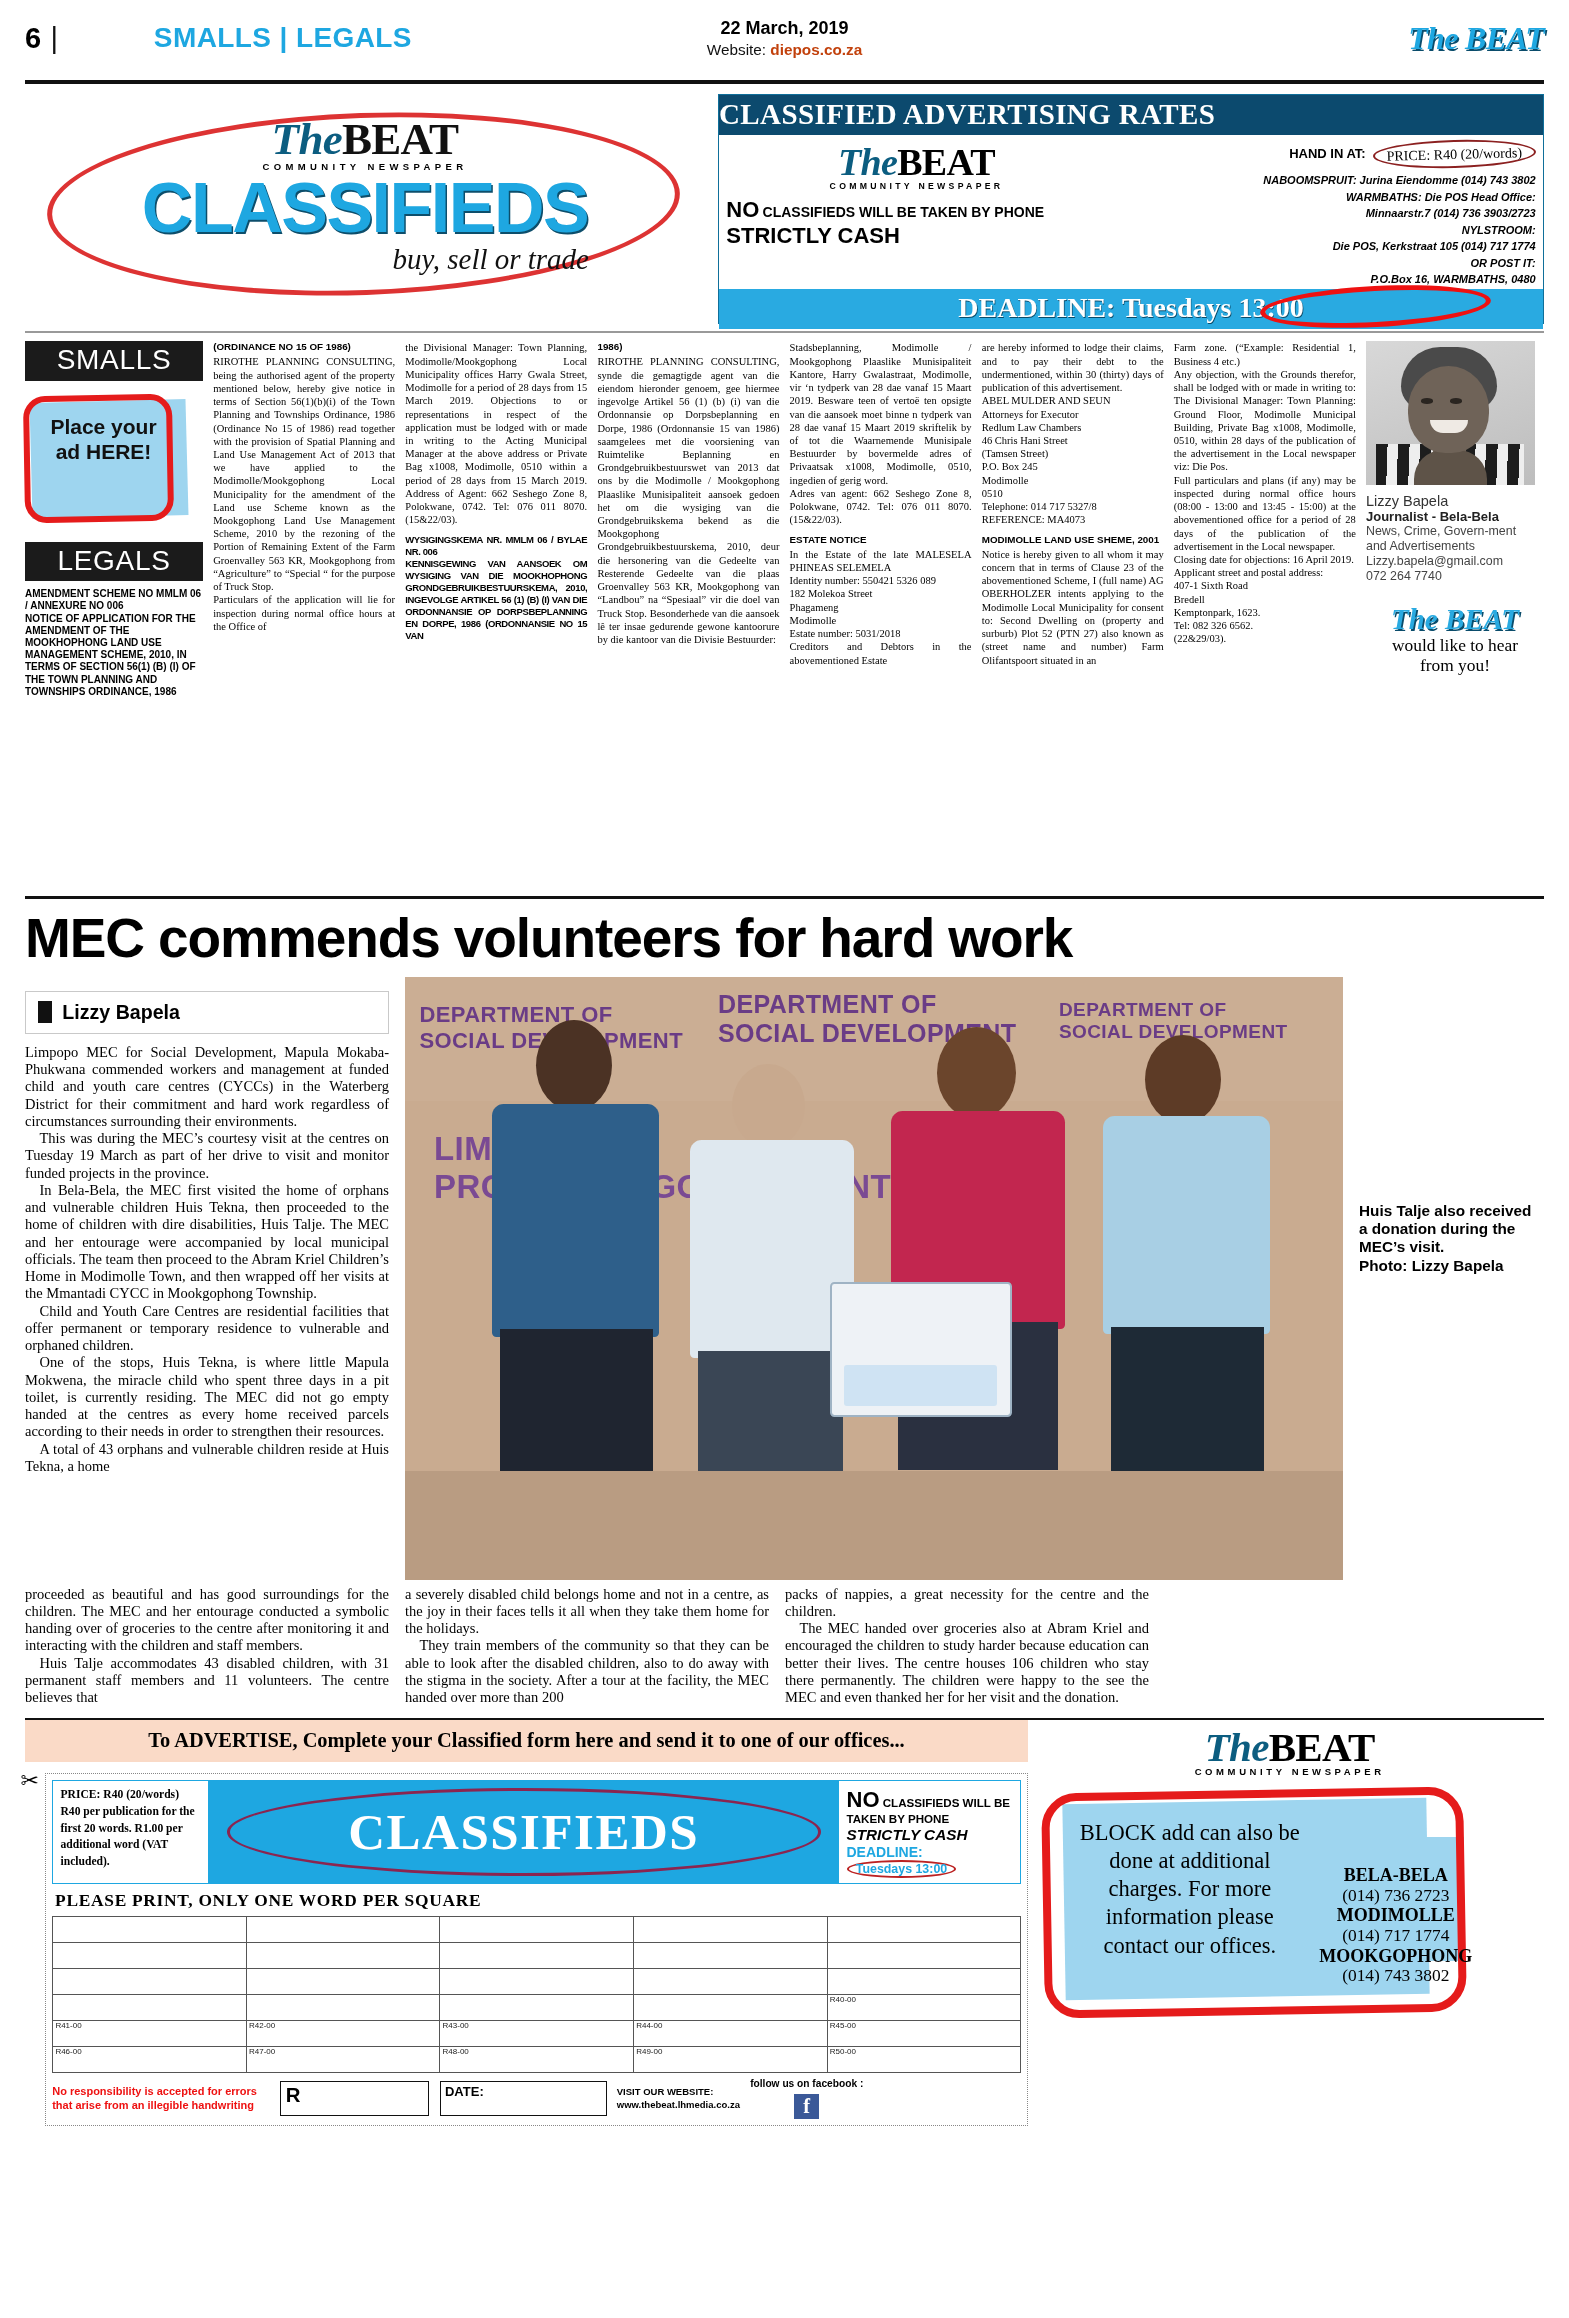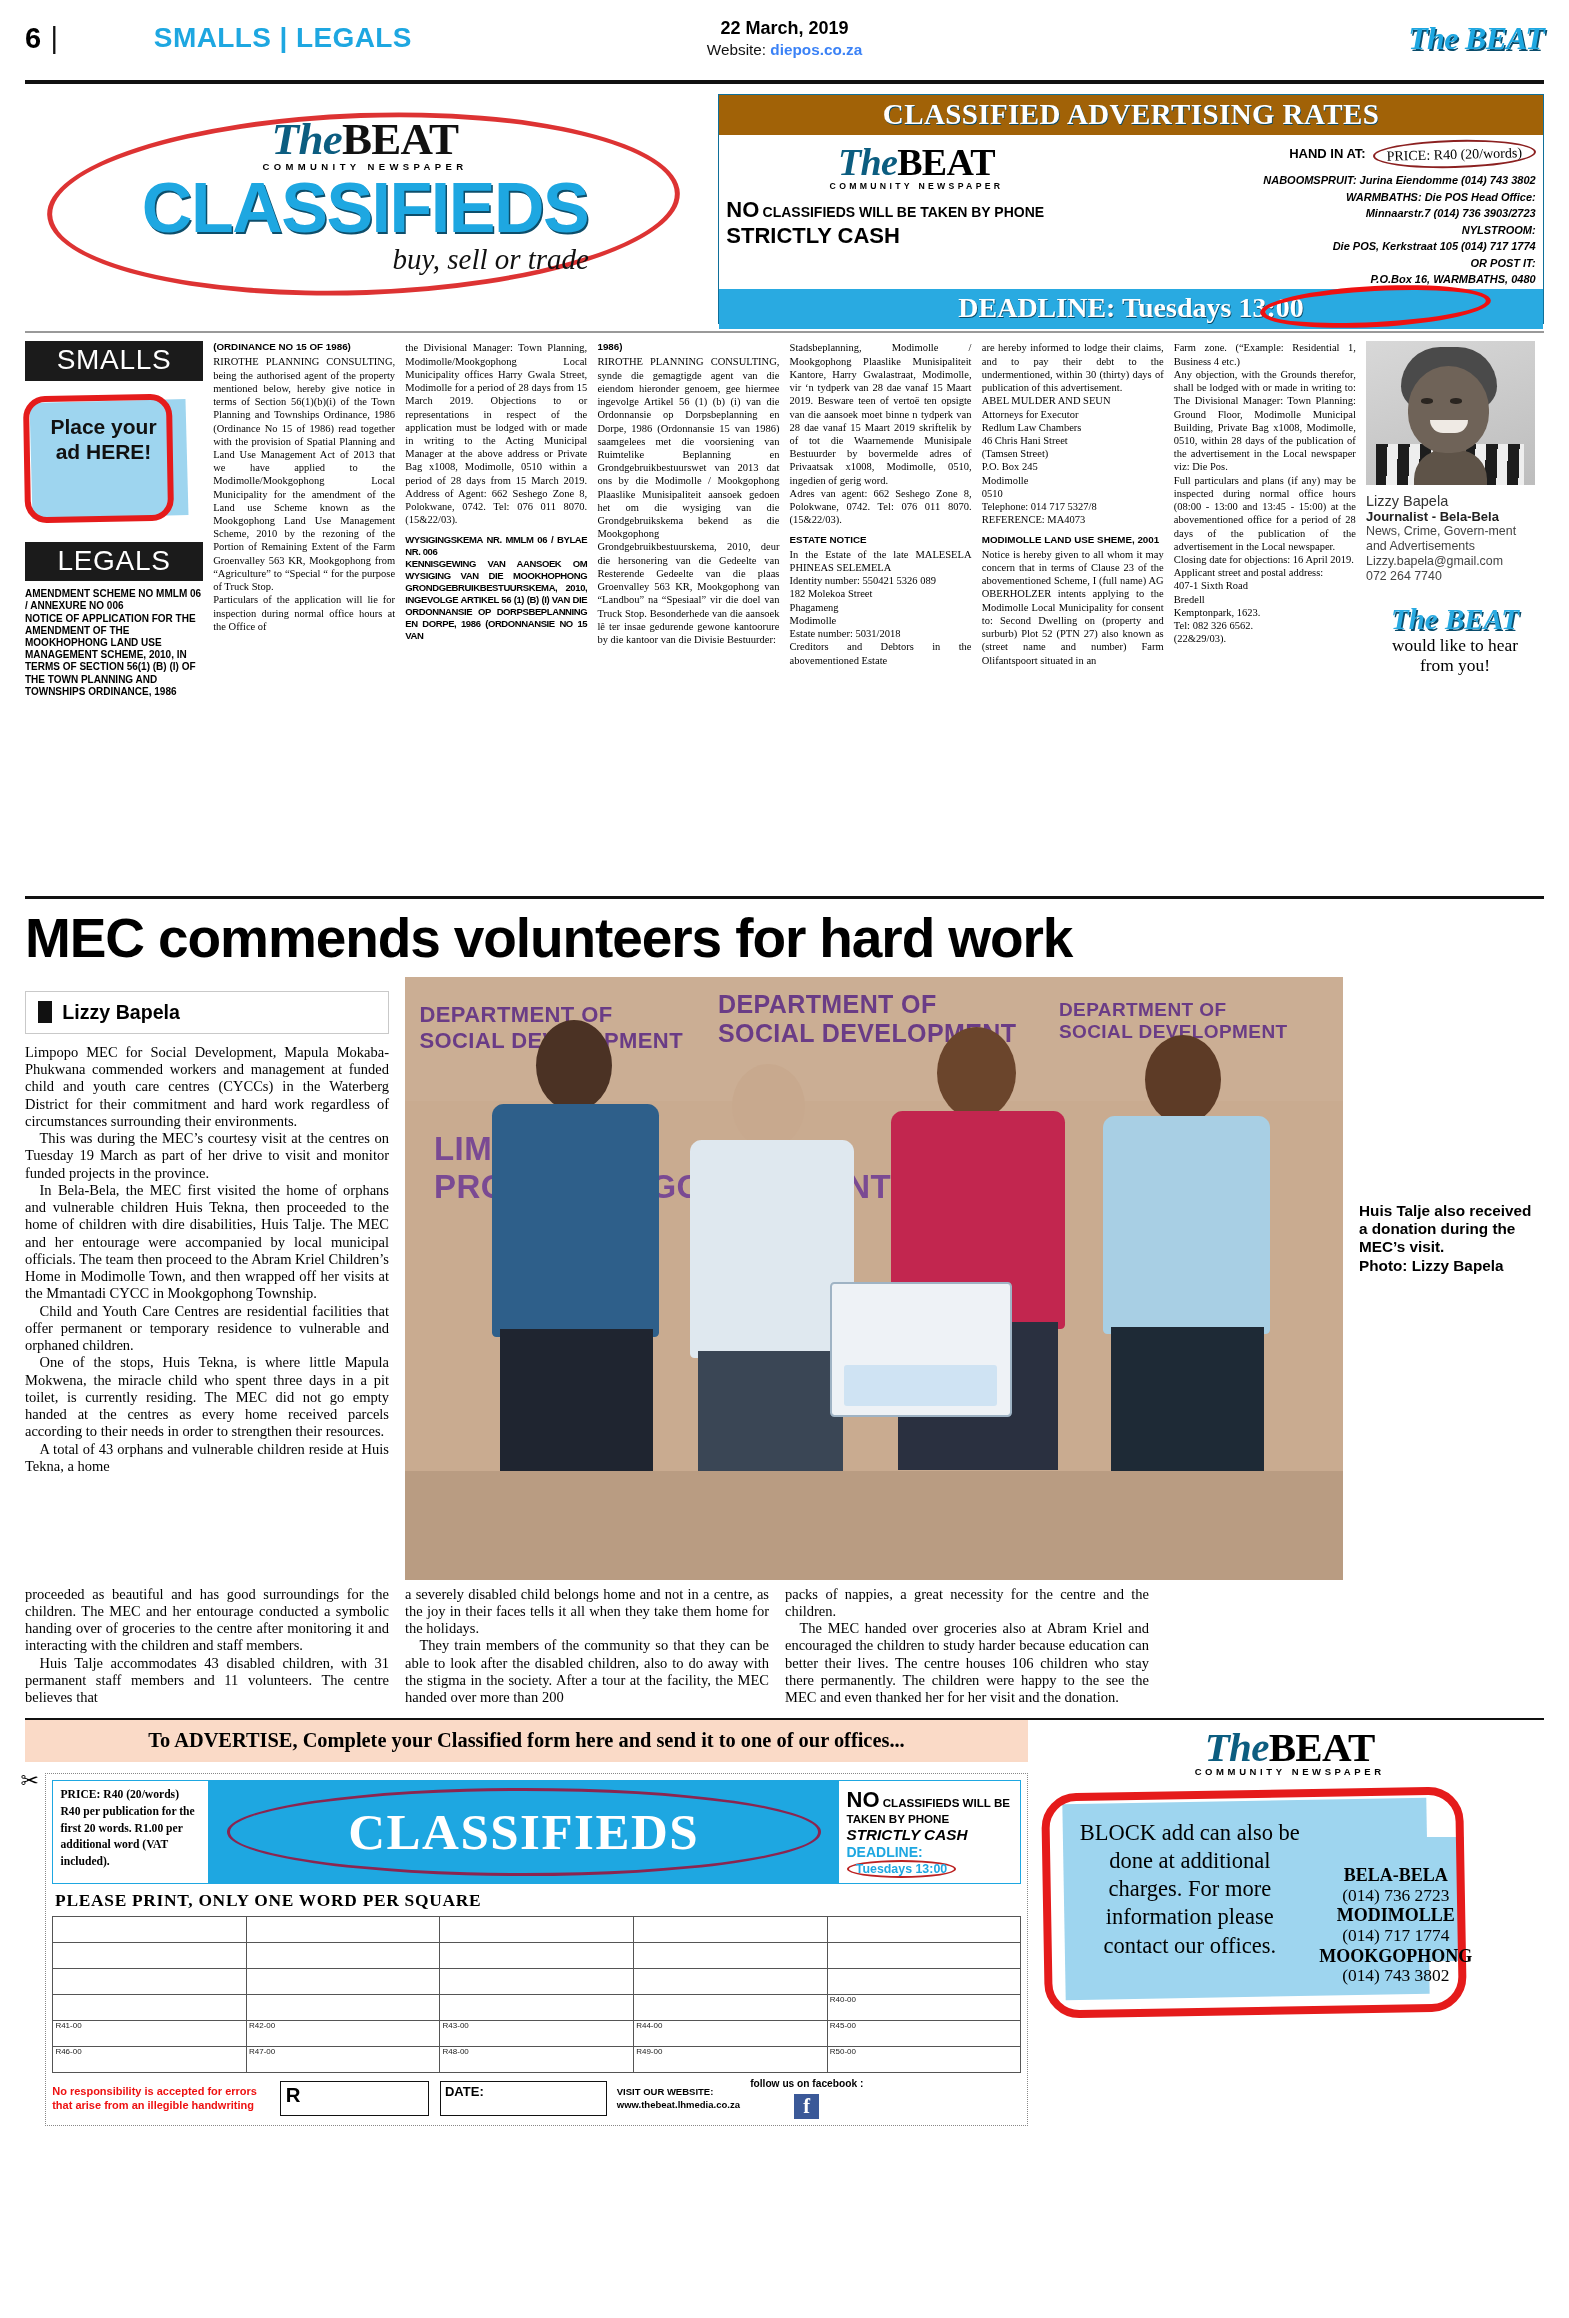--- a/index.html
+++ b/index.html
@@ -15,21 +15,21 @@
 
   
   .masthead { display:flex; align-items:center; height:76px; padding:0 25px; position:relative; }
   .pagenum { font-family:"Liberation Sans", sans-serif; font-weight:bold; font-size:29px; letter-spacing:0.7px; }
   .pagenum .bar { font-weight:300; color:#111; }
   .sectionnav { font-family:"Liberation Sans", sans-serif; font-weight:bold; font-size:28px;
                 color:#1ea7e1; margin-left:95px; letter-spacing:0.4px; }
   .masthead-center { position:absolute; left:50%; transform:translateX(-50%); text-align:center; line-height:1.35; }
   .md-date { font-family:"Liberation Sans", sans-serif; font-weight:bold; font-size:18px; }
   .md-web { font-family:"Liberation Sans", sans-serif; font-size:15.3px; font-weight:bold; }
-  .md-web .url { color:#3b82f6; }
+  .md-web .url { color:#c2410c; }
   .md-web .lbl { color:#111; font-weight:normal; }
   .masthead-right { margin-left:auto; }
   .beat-small { font-family:"Liberation Serif", serif; font-style:italic; font-weight:bold;
                 font-size:32px; color:#1ea7e1; letter-spacing:-0.7px;
                 text-shadow:1.5px 1.5px 0 #0a4c6b; }
   .rule-thick { height:3.6px; background:#111; margin:4.4px 25px 0 25px; }
 
   
   .adrow { display:flex; gap:13px; padding:10.2px 25px 0 25px; height:240px; }
 
@@ -46,22 +46,22 @@
   .clsCommunity { font-family:"Liberation Sans", sans-serif; font-size:9.5px; letter-spacing:4.4px;
                   font-weight:bold; margin-top:-4.4px; }
   .clsBig { font-family:"Liberation Sans", sans-serif; font-weight:bold; font-size:70px;
             color:#1ea7e1; letter-spacing:-1.5px; line-height:0.95; margin-top:2.9px;
             text-shadow:1.5px 1.5px 0 #0d4e6b; }
   .clsTag { font-family:"Liberation Serif", serif; font-style:italic; font-size:29px;
             color:#111; margin-top:1.5px; text-align:right; padding-right:116px; }
 
   
   .ratesBox { flex:1; border:1.5px solid #0f6f9a; background:#fff; display:flex; flex-direction:column; }
-  .ratesTitle { background:#a16207; color:#fff; font-family:"Liberation Serif", serif; font-weight:bold;
-                font-size:29px; text-align:center; padding:2.9px 0 4.4px; letter-spacing:0.4px;
+  .ratesTitle { background:#0c4a6e; color:#fff; font-family:"Liberation Serif", serif; font-weight:bold;
+                font-size:29px; padding:2.9px 0 4.4px; letter-spacing:0.4px;
                 text-shadow:0.7px 0.7px 0 #0a4c6b; }
   .ratesBody { flex:1; display:flex; padding:4.4px 7.3px 1.5px 7.3px; }
   .ratesLeft { width:47%; }
   .ratesLeft .rbBeat { font-family:"Liberation Serif", serif; font-weight:bold; font-size:38px;
                        letter-spacing:-0.7px; text-align:center; }
   .ratesLeft .rbBeat .the { font-style:italic; color:#0c5d80; }
   .ratesLeft .rbComm { font-family:"Liberation Sans", sans-serif; font-size:8.7px; letter-spacing:3.3px;
                        font-weight:bold; text-align:center; margin-top:-2.9px; }
   .noline { font-family:"Liberation Sans", sans-serif; font-weight:bold; margin-top:7.3px; line-height:1.06; }
   .noline .big { font-size:22px; }

